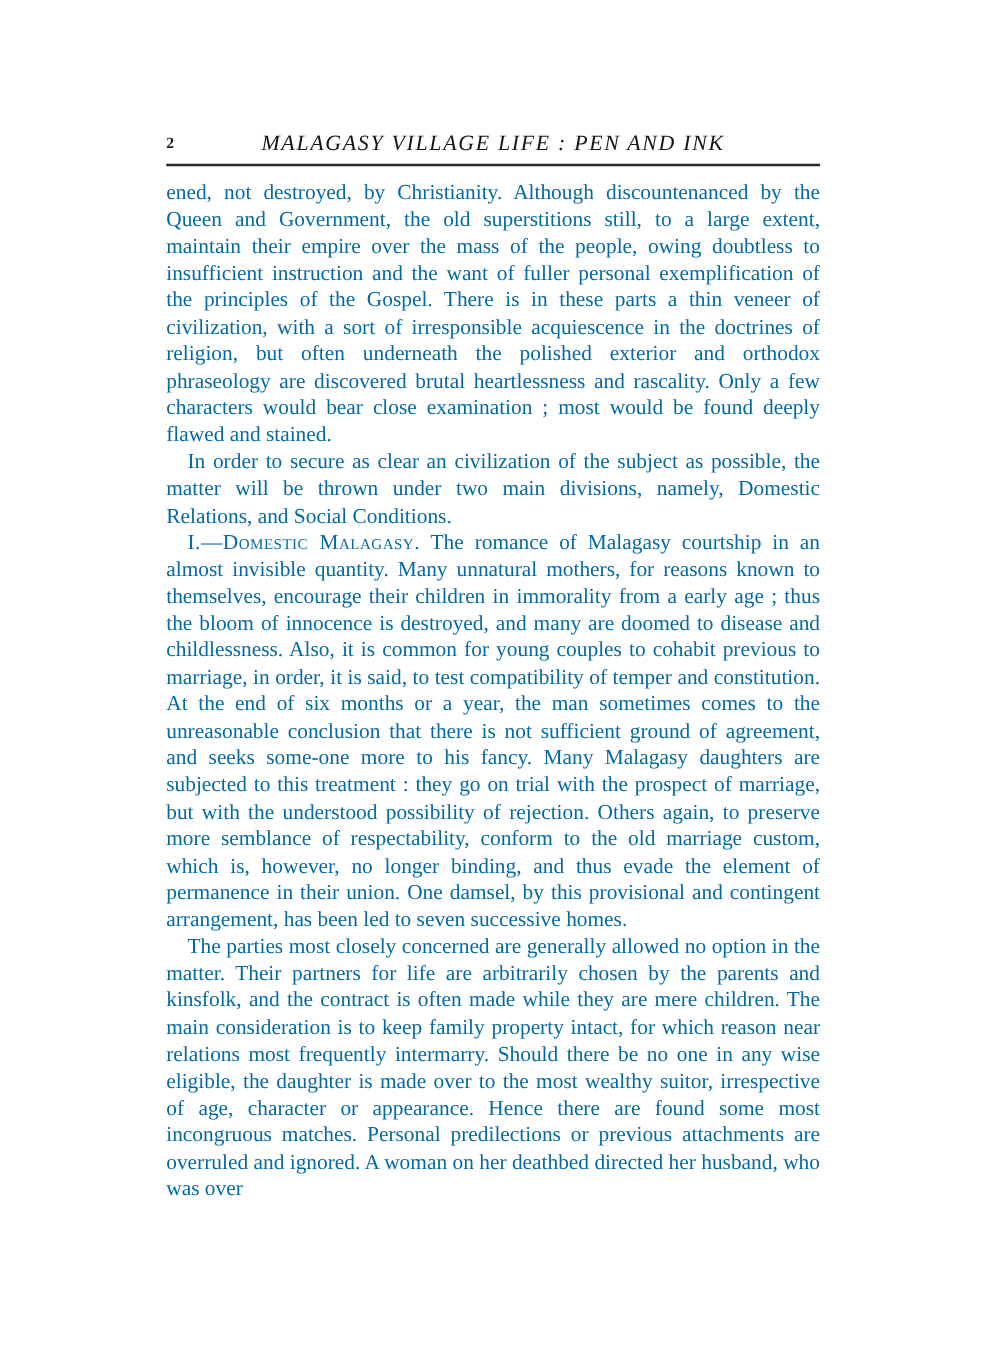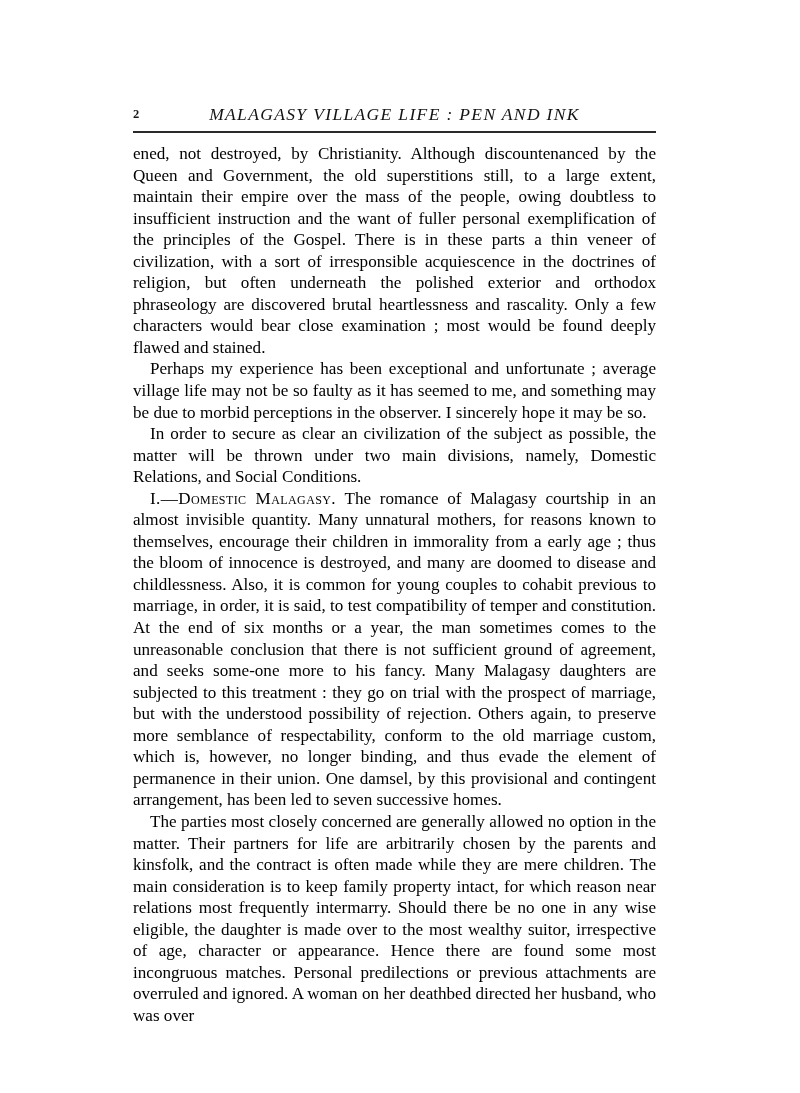--- a/index.html
+++ b/index.html
@@ -66,21 +66,21 @@
   
   .textblock {
     position: absolute;
     left: 133px;
     top: 143px;
     width: 523px;
     font-size: 17.1px;
     line-height: 21.55px;
     text-align: justify;
     text-justify: inter-word;
-    color: #000000;
+    color: #0369a1;
     -webkit-font-smoothing: antialiased;
   }
   .textblock p {
     margin: 0;
     text-indent: 17px;
     hyphens: none;
   }
   .textblock p.no-indent {
     text-indent: 0;
   }
@@ -111,23 +111,20 @@
   </div>
 
   <div class="head-rule"></div>
 
   <div class="textblock">
 
     <p class="no-indent">
       <span>ened, not destroyed, by Christianity. Although discountenanced by the Queen and Government, the old superstitions still, to a large extent, maintain their empire over the mass of the people, owing doubtless to insufficient instruction and the want of fuller personal exemplification of the principles of the Gospel. There is in these parts a thin veneer of civilization, with a sort of irresponsible acquiescence in the doctrines of religion, but often underneath the polished exterior and orthodox phraseology are discovered brutal heartlessness and rascality. Only a few characters would bear close examination ; most would be found deeply flawed and stained.</span>
     </p>
 
-    <p>
-      <span>Perhaps my experience has been exceptional and unfortunate ; average village life may not be so faulty as it has seemed to me, and something may be due to morbid perceptions in the observer. I sincerely hope it may be so.</span>
-    </p>
 
     <p>
       <span>In order to secure as clear an civilization of the subject as possible, the matter will be thrown under two main divisions, namely, Domestic Relations, and Social Conditions.</span>
     </p>
 
     <p>
       <span class="smallcaps">I.—Domestic Malagasy.</span>
       <span>The romance of Malagasy courtship in an almost invisible quantity. Many unnatural mothers, for reasons known to themselves, encourage their children in immorality from a early age ; thus the bloom of innocence is destroyed, and many are doomed to disease and childlessness. Also, it is common for young couples to cohabit previous to marriage, in order, it is said, to test compatibility of temper and constitution. At the end of six months or a year, the man sometimes comes to the unreasonable conclusion that there is not sufficient ground of agreement, and seeks some-one more to his fancy. Many Malagasy daughters are subjected to this treatment : they go on trial with the prospect of marriage, but with the understood possibility of rejection. Others again, to preserve more semblance of respectability, conform to the old marriage custom, which is, however, no longer binding, and thus evade the element of permanence in their union. One damsel, by this provisional and contingent arrangement, has been led to seven successive homes.</span>
     </p>
 

